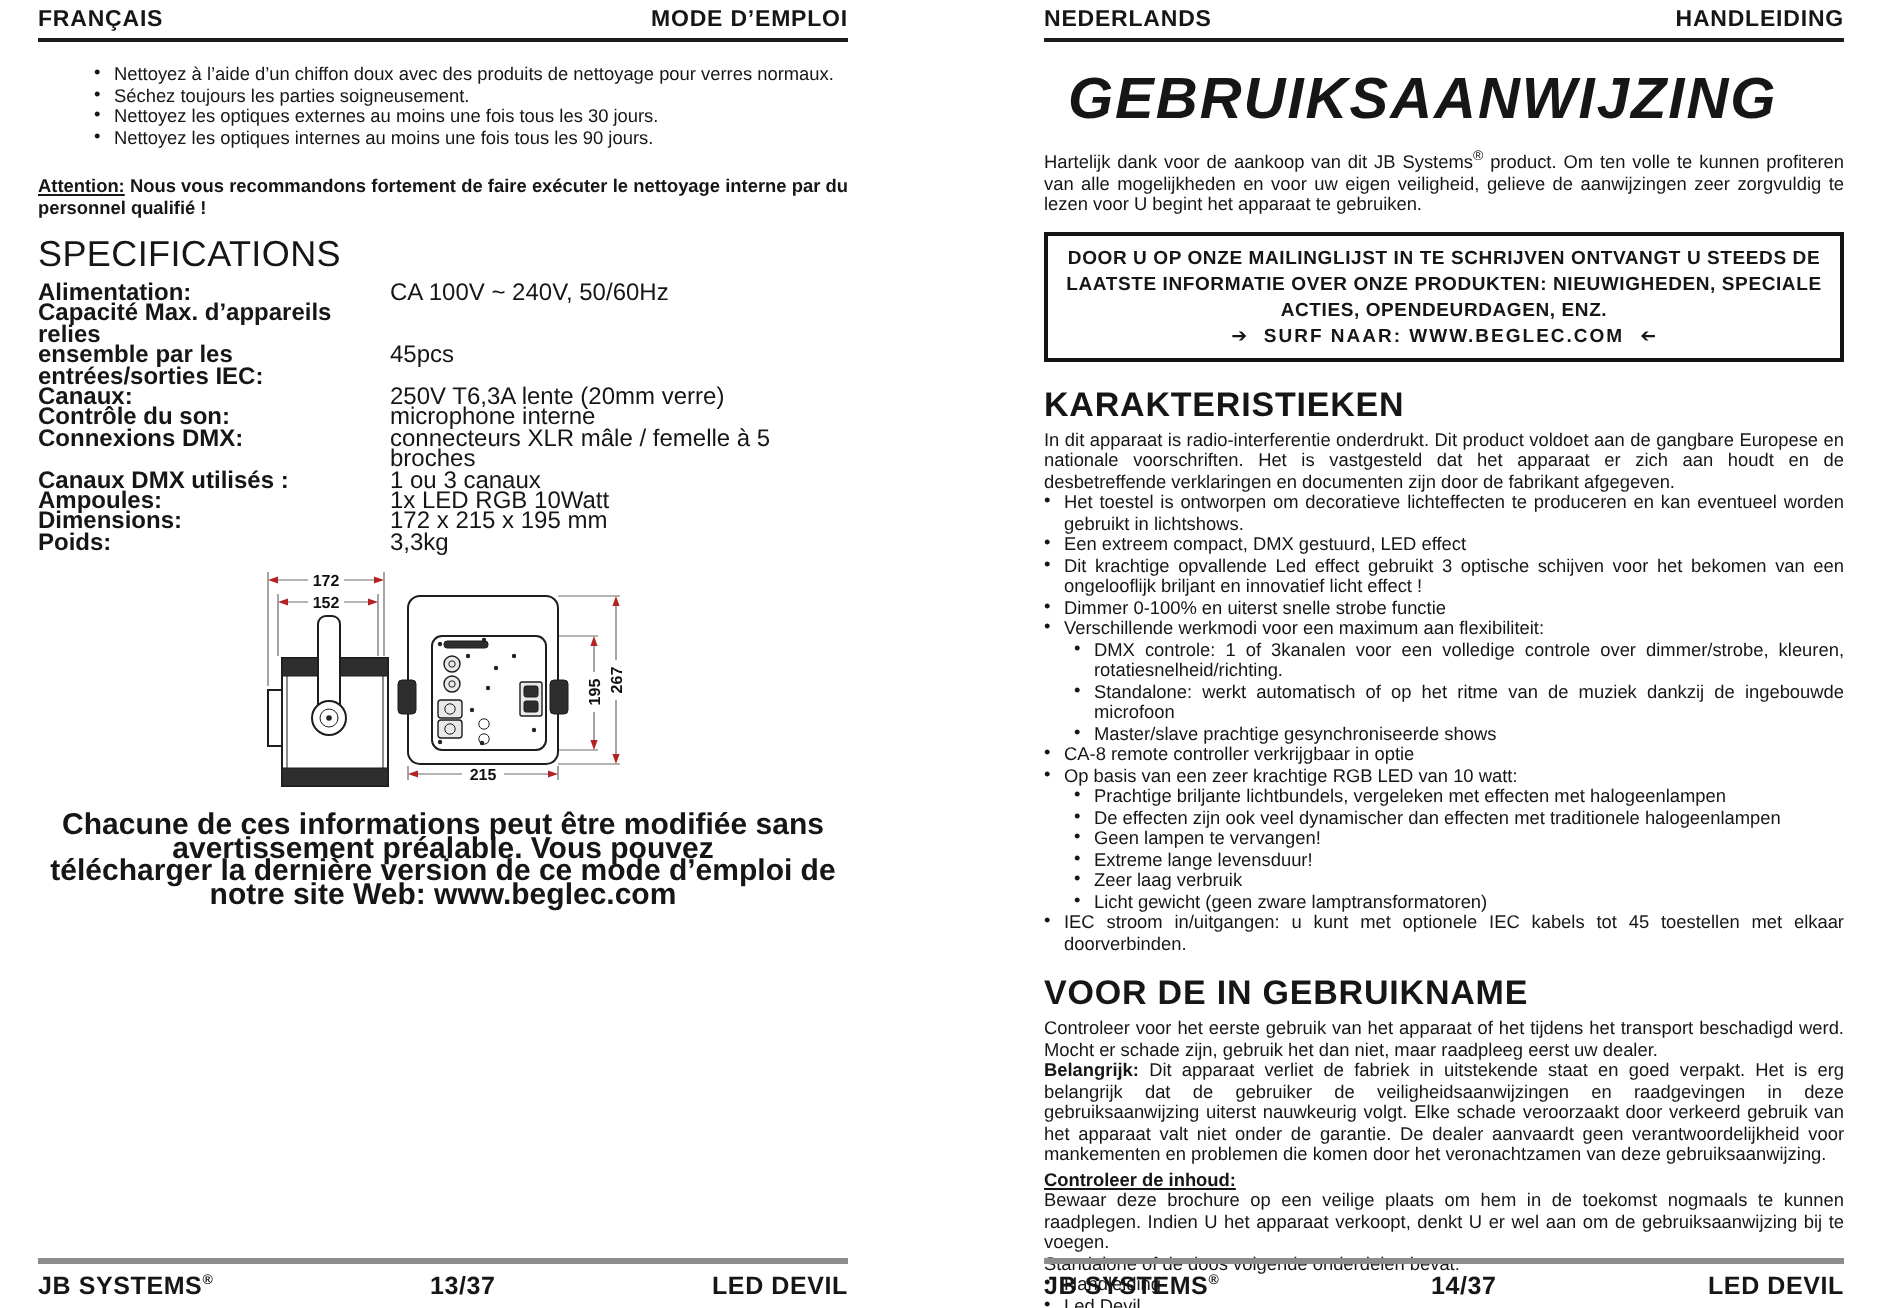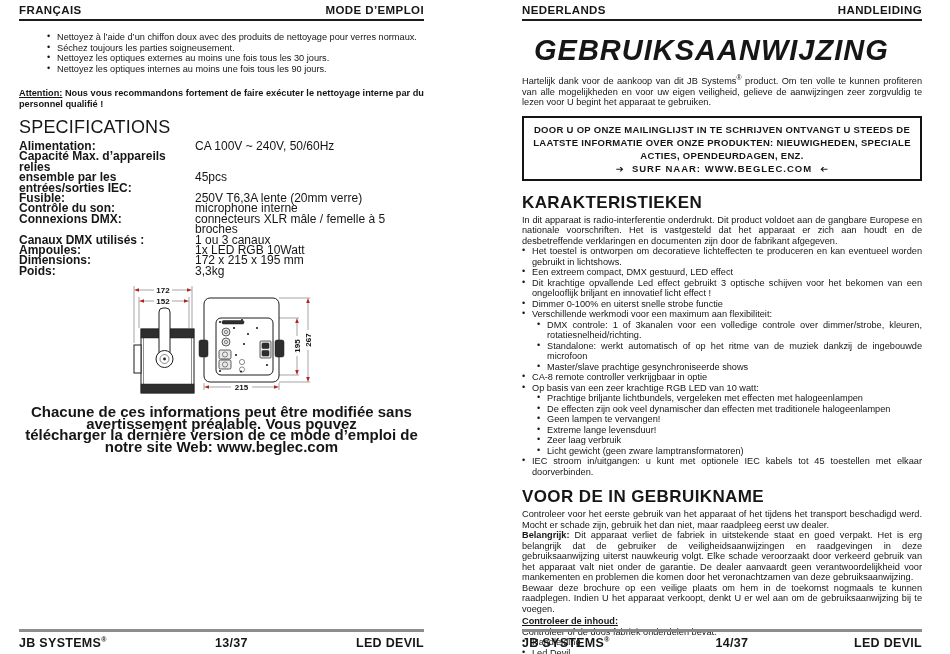--- a/index.html
+++ b/index.html
@@ -69,21 +69,21 @@
 
   <h2 class="sec">SPECIFICATIONS</h2>
 
   <div class="spec-grid">
     <div class="lab">Alimentation:</div>
       <div>CA 100V ~ 240V, 50/60Hz</div>
     <div class="lab">Capacité Max. d’appareils relies</div>
       <div></div>
     <div class="lab">ensemble par les entrées/sorties IEC:</div>
       <div>45pcs</div>
-    <div class="lab">Fusible:</div>
+    <div class="lab">Canaux:</div>
       <div>250V T6,3A lente (20mm verre)</div>
     <div class="lab">Contrôle du son:</div>
       <div>microphone interne</div>
     <div class="lab">Connexions DMX:</div>
       <div>connecteurs XLR mâle / femelle à 5 broches</div>
     <div class="lab">Canaux DMX utilisés :</div>
       <div>1 ou 3 canaux</div>
     <div class="lab">Ampoules:</div>
       <div>1x LED RGB 10Watt</div>
     <div class="lab">Dimensions:</div>
@@ -233,24 +233,24 @@
       <li class="bi">Extreme lange levensduur!</li>
       <li class="bi">Zeer laag verbruik</li>
       <li class="bi">Licht gewicht (geen zware lamptransformatoren)</li>
     </ul>
     <li class="bi">IEC stroom in/uitgangen: u kunt met optionele IEC kabels tot 45 toestellen met elkaar doorverbinden.</li>
   </ul>
 
   <h2 class="sec-nl">VOOR DE IN GEBRUIKNAME</h2>
   <p class="bodytxt">Controleer voor het eerste gebruik van het apparaat of het tijdens het transport beschadigd werd. Mocht er schade zijn, gebruik het dan niet, maar raadpleeg eerst uw dealer.</p>
   <p class="bodytxt"><b>Belangrijk:</b><span> Dit apparaat verliet de fabriek in uitstekende staat en goed verpakt. Het is erg belangrijk dat de gebruiker de veiligheidsaanwijzingen en raadgevingen in deze gebruiksaanwijzing uiterst nauwkeurig volgt. Elke schade veroorzaakt door verkeerd gebruik van het apparaat valt niet onder de garantie. De dealer aanvaardt geen verantwoordelijkheid voor mankementen en problemen die komen door het veronachtzamen van deze gebruiksaanwijzing.</span></p>
+  <p class="bodytxt mt2"><span class="chk-label">Controleer de inhoud:</span></p>
+
   <p class="bodytxt">Bewaar deze brochure op een veilige plaats om hem in de toekomst nogmaals te kunnen raadplegen. Indien U het apparaat verkoopt, denkt U er wel aan om de gebruiksaanwijzing bij te voegen.</p>
-
-  <p class="bodytxt mt2"><span class="chk-label">Controleer de inhoud:</span></p>
-  <p class="bodytxt">Controleer of de doos fabriek onderdelen bevat:</p>
+  <p class="bodytxt">Standalone of de doos volgende onderdelen bevat:</p>
   <ul class="nl-b1 bodytxt chk-list">
     <li class="bi">Handleiding</li>
     <li class="bi">Led Devil</li>
 
   </ul>
 
   <div class="pg-footer">
     <span><span>JB SYSTEMS</span><sup>®</sup></span>
     <span>14/37</span>
     <span>LED DEVIL</span>

